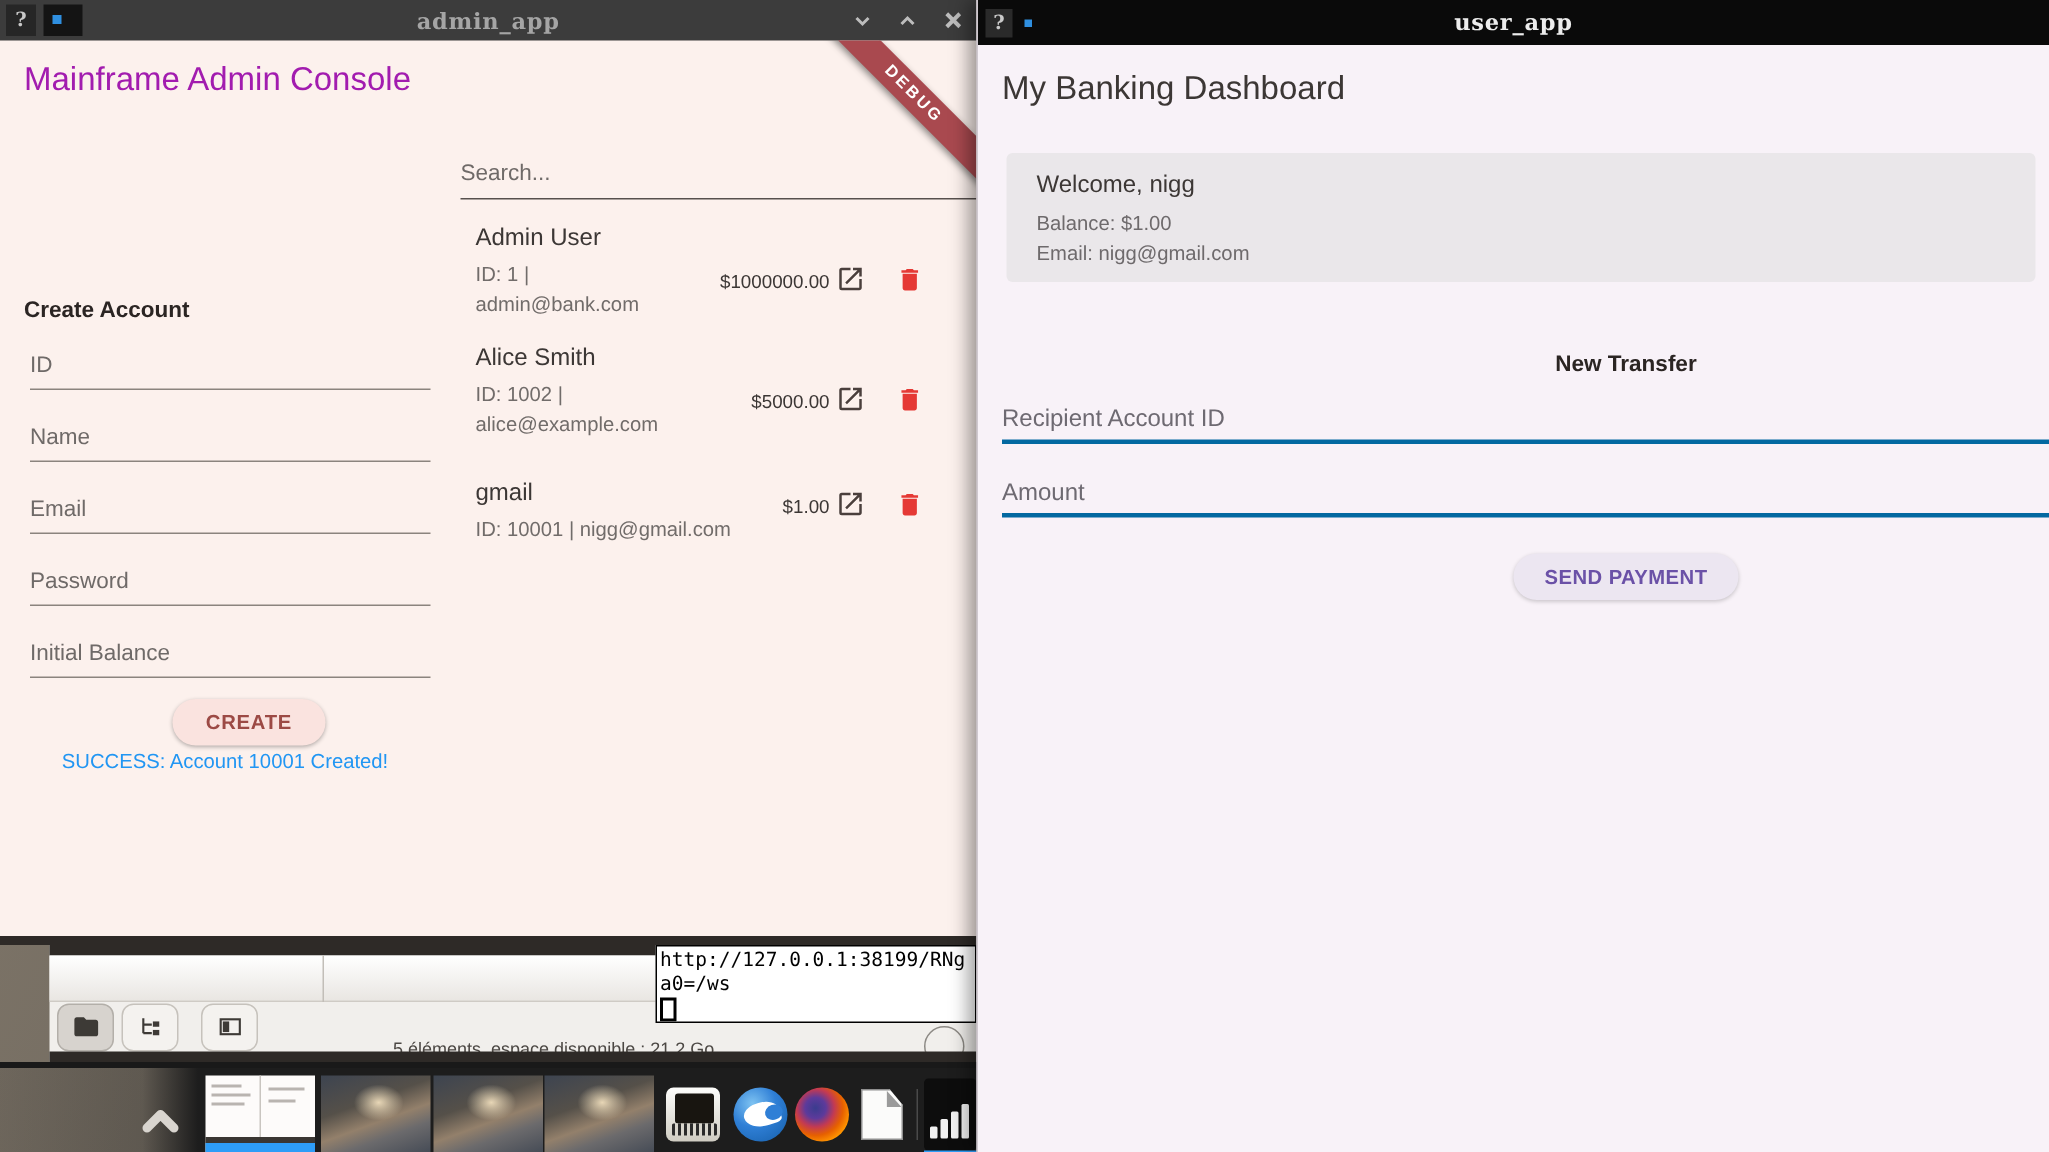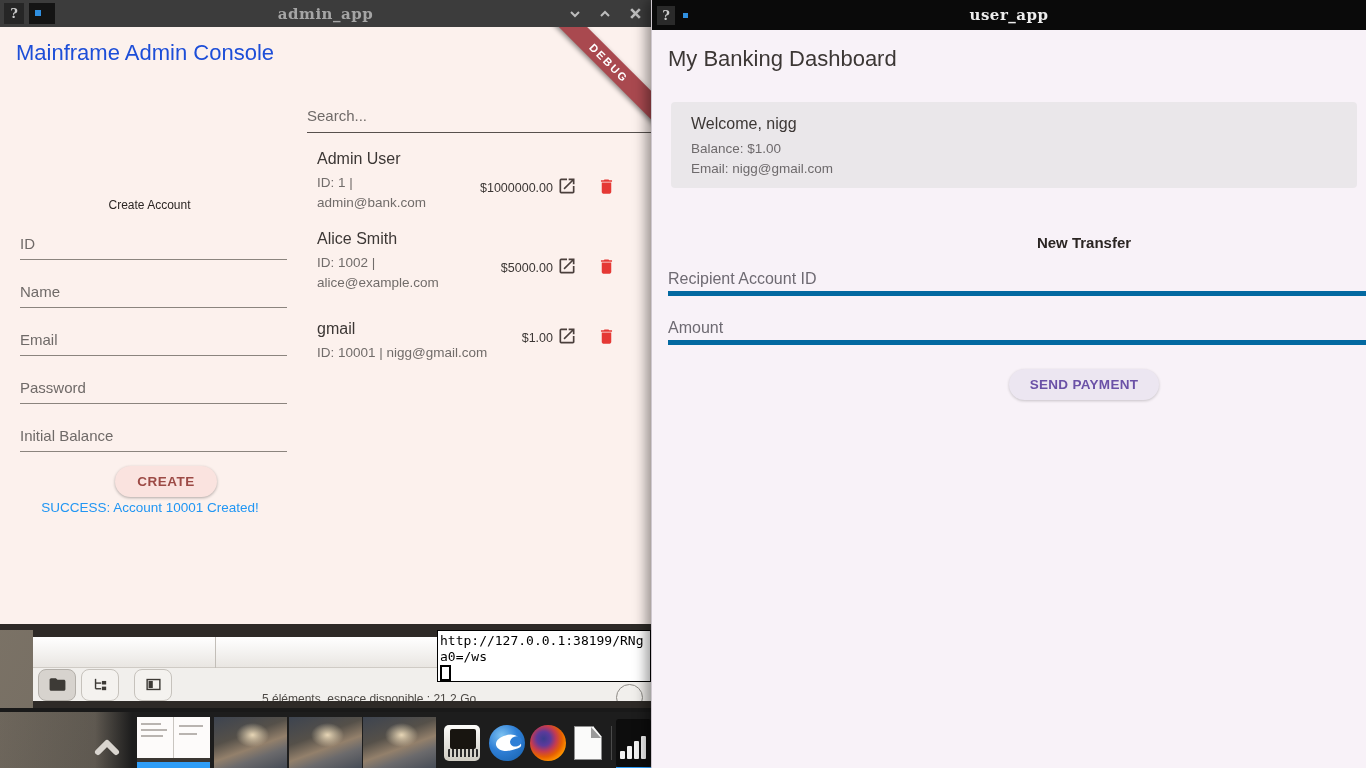--- a/index.html
+++ b/index.html
@@ -10,28 +10,28 @@
   #admin-window { position:absolute; left:0; top:0; width:651px; height:630px; background:#fcf1ed; z-index:7; border-bottom:6px solid #2e2a27; }
   .adm-titlebar { position:absolute; left:0; top:0; width:100%; height:27px; background:#3c3c3c; display:flex; align-items:center; }
   .tb-help { width:20px; height:21px; margin-left:4px; background:#262626; color:#c9c9c9; font:700 13px "DejaVu Serif",serif; display:flex; align-items:center; justify-content:center; }
   .tb-appicon { width:26px; height:21px; margin-left:5px; background:#141414; position:relative; }
   .tb-appicon::after { content:""; position:absolute; left:6px; top:7px; width:6px; height:6px; background:#2f8fe0; }
   .tb-title { position:absolute; left:0; right:0; text-align:center; color:#a5a5a5; font:700 15px "DejaVu Serif",serif; letter-spacing:.5px; }
   .tb-controls { position:absolute; right:8px; top:0; height:27px; display:flex; align-items:center; gap:14px; }
   .tb-btn { width:16px; height:16px; display:flex; align-items:center; justify-content:center; cursor:pointer; }
   .tb-btn svg { stroke:#bdbdbd; }
 
-  .adm-h1 { position:absolute; left:16px; top:40px; font-size:22px; font-weight:500; color:#1d4ed8; }
+  .adm-h1 { position:absolute; left:16px; top:40px; font-size:22px; font-weight:500; color:#a21caf; }
 
   .debug-corner { position:absolute; top:27px; right:0; width:112px; height:112px; overflow:hidden; pointer-events:none; }
   .debug-ribbon { position:absolute; top:26px; right:-38px; width:160px; transform:rotate(45deg); background:#a9494f; color:#fff; font-size:11px; font-weight:700; letter-spacing:2px; text-align:center; padding:4px 0; box-shadow:0 2px 5px rgba(0,0,0,.45); }
 
   
   .form-col { position:absolute; left:16px; top:0; width:267px; }
-  .form-heading { position:absolute; left:0; top:198px; width:267px; text-align:center; font-size:12px; font-weight:400; color:#2b2523; }
+  .form-heading { position:absolute; left:0; top:198px; width:267px; font-size:15px; font-weight:700; color:#2b2523; }
   .f-field { position:absolute; left:4px; width:267px; height:32px; border-bottom:1px solid #8b847e; }
   .f-field input, .search-wrap input, .u-field input { width:100%; height:100%; border:none; outline:none; background:transparent; font-size:15px; color:#3c3735; }
   .f-field input::placeholder, .search-wrap input::placeholder { color:#6f6a68; opacity:1; }
   .create-btn { position:absolute; left:99px; top:466px; width:102px; height:31px; border:none; border-radius:18px; background:#fae3df; color:#9c4a45; font-family:"Liberation Sans",sans-serif; font-size:13.5px; font-weight:600; letter-spacing:.5px; box-shadow:0 1px 3px rgba(0,0,0,.3); cursor:pointer; }
   .success-msg { position:absolute; left:-16px; top:500px; width:300px; text-align:center; font-size:13.5px; color:#2196f3; }
 
   
   .search-wrap { position:absolute; left:307px; top:98px; width:344px; height:35px; border-bottom:1px solid #57504d; }
   .account-row { position:absolute; left:307px; width:344px; }
   .acc-name { position:absolute; left:10px; top:0; font-size:16px; color:#3c3735; }
@@ -89,21 +89,21 @@
   #user-window { position:absolute; left:651px; top:0; width:715px; height:768px; background:#f8f2f8; z-index:10; border-left:1px solid #cfc8cf; box-shadow:-5px 0 12px rgba(0,0,0,.4); }
   .usr-titlebar { position:absolute; left:0; top:0; width:100%; height:30px; background:#0a0a0a; display:flex; align-items:center; }
   .usr-titlebar .tb-help { background:#2a2a2a; height:19px; width:18px; margin-left:5px; }
   .usr-dot { width:5px; height:5px; background:#2f8fe0; margin-left:8px; }
   .usr-titlebar .tb-title { color:#ededed; }
   .usr-h1 { position:absolute; left:16px; top:46px; font-size:22px; font-weight:500; color:#3c3735; }
   .welcome-card { position:absolute; left:19px; top:102px; width:686px; height:86px; background:#eae7ea; border-radius:4px; padding:13px 20px; }
   .wc-title { font-size:16px; color:#3c3735; margin-bottom:6px; }
   .wc-line { font-size:13.5px; color:#6e6a6c; line-height:20px; }
   .transfer-heading { position:absolute; left:0; top:234px; width:864px; text-align:center; font-size:15px; font-weight:700; color:#2b2523; }
-  .u-field { position:absolute; left:16px; width:699px; height:30px; border-bottom:5px solid #0369a1; }
+  .u-field { position:absolute; left:16px; width:699px; height:30px; border-bottom:3px solid #0369a1; }
   .u-field input { font-size:16px; }
   .u-field input::placeholder { color:#6e6a72; opacity:1; }
   .send-btn { position:absolute; left:357px; top:369px; width:150px; height:31px; border:none; border-radius:18px; background:#ece6f1; color:#6b51a7; font-family:"Liberation Sans",sans-serif; font-size:13.5px; font-weight:600; letter-spacing:.3px; box-shadow:0 1px 3px rgba(0,0,0,.2); cursor:pointer; }
 </style>
 </head>
 <body>
 
 <div id="admin-window">
   <div class="adm-titlebar">
     <div class="tb-help">?</div>

